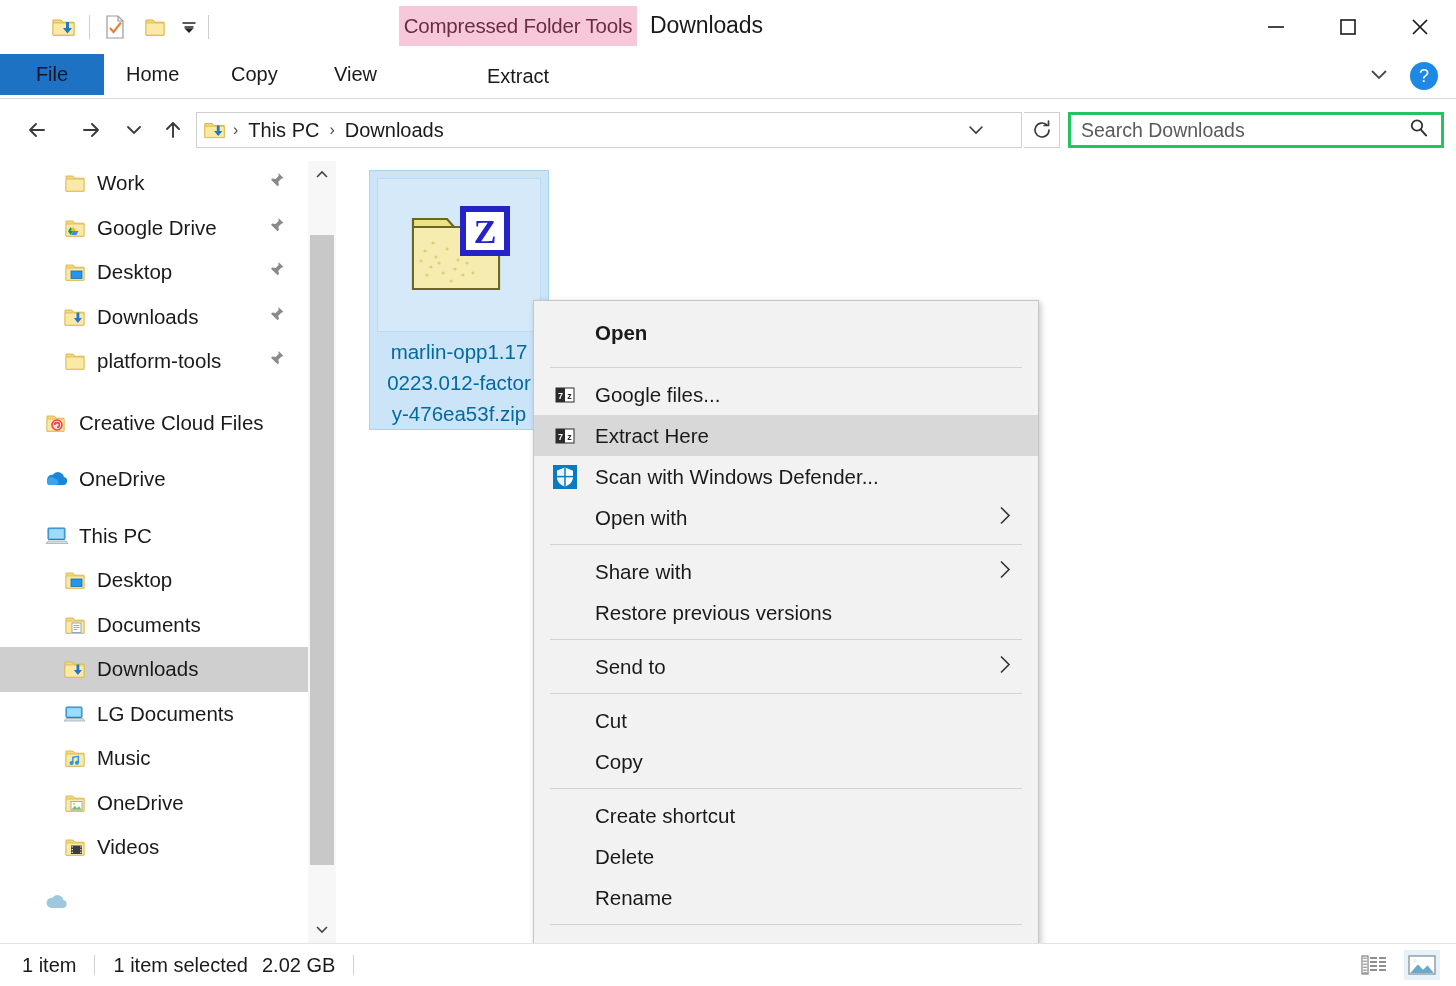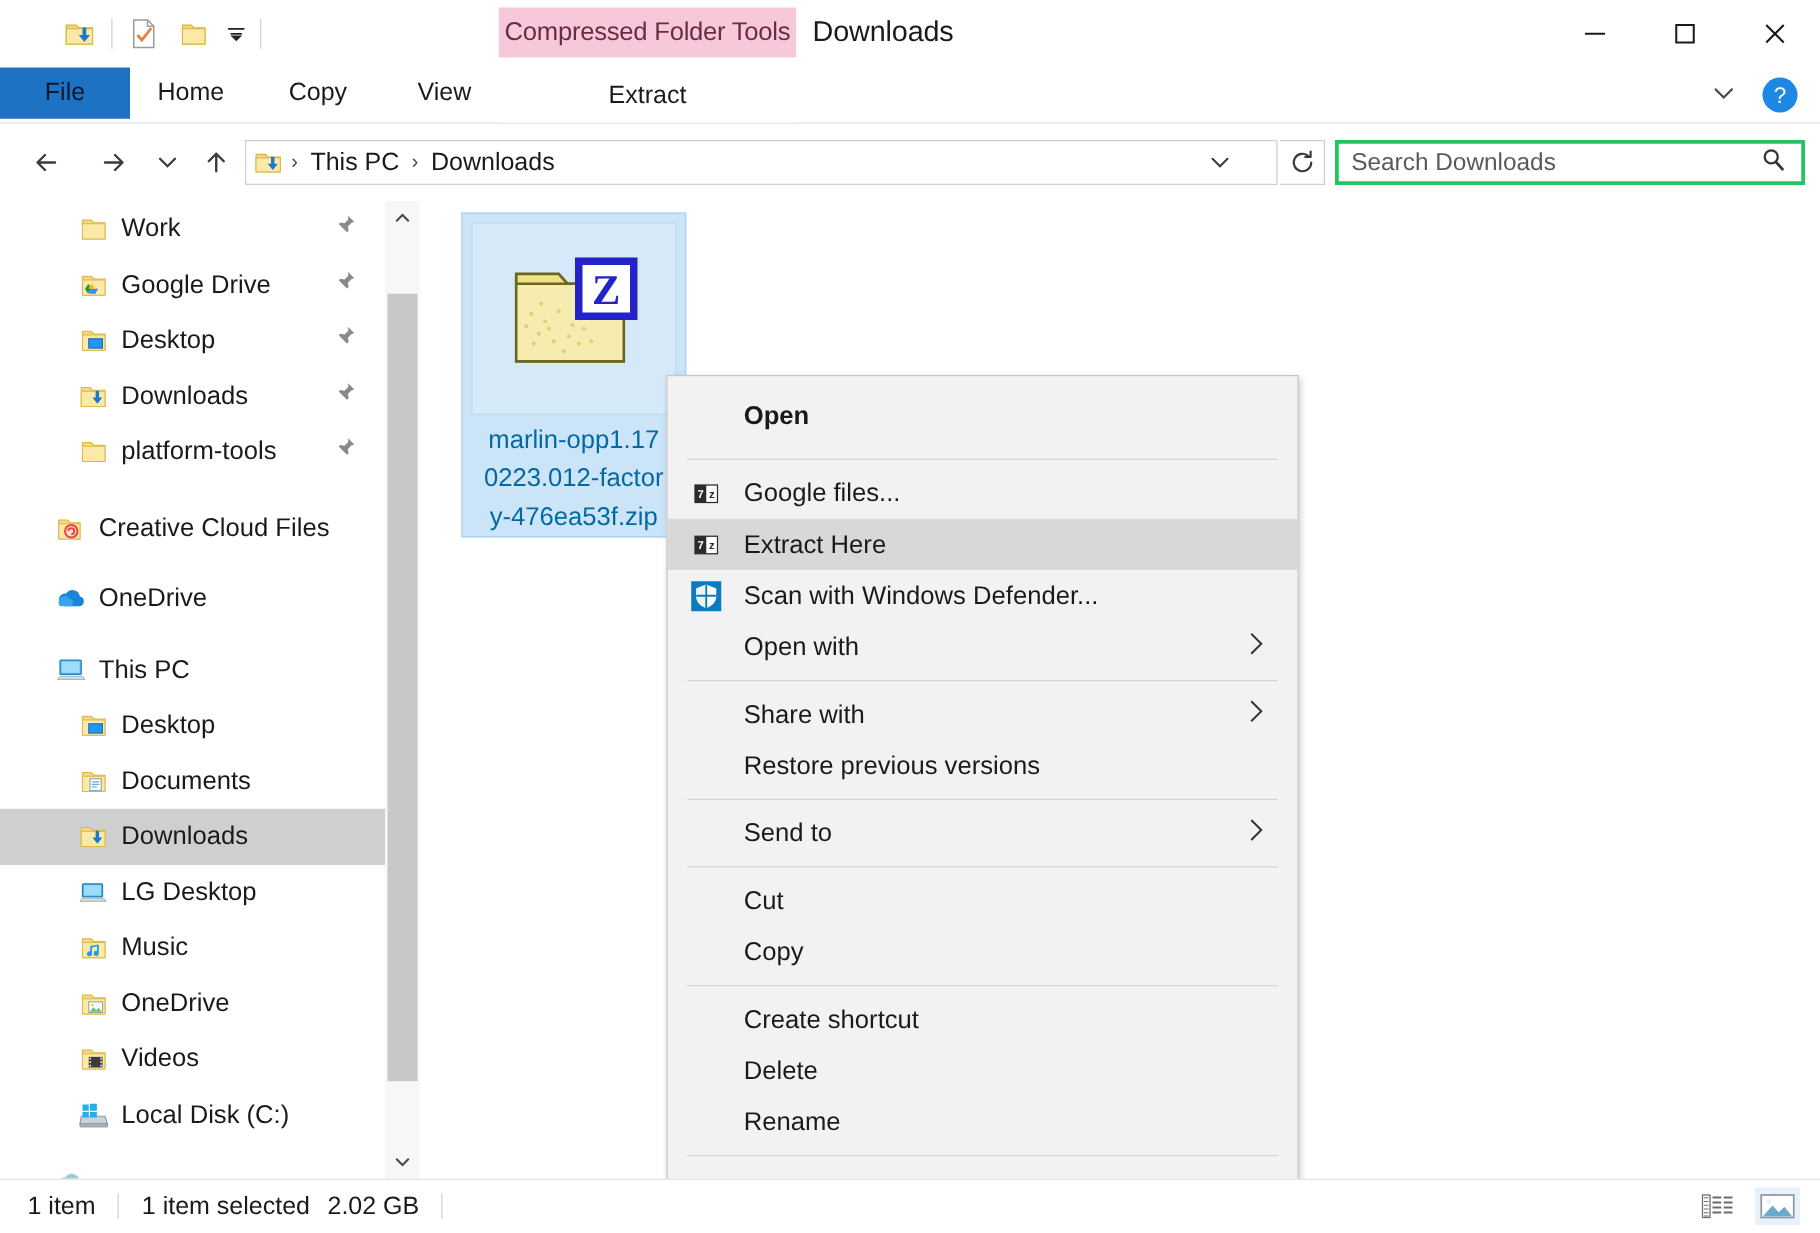--- a/index.html
+++ b/index.html
@@ -484,21 +484,21 @@
     </div>
 
     <div class="nav-item indent-2">
       <span class="nav-ico">
         <svg width="26" height="24" viewBox="0 0 26 24">
           <rect x="4" y="5" width="16" height="10.5" rx="0.8" fill="#55b9f3" stroke="#2a7fb8" stroke-width="1"></rect>
           <rect x="5.2" y="6.2" width="13.6" height="8.2" fill="#9ddcfb"></rect>
           <path d="M2 19h21l-2-2.5H4z" fill="#d5dde2" stroke="#9fb0ba" stroke-width="0.8"></path>
         </svg>
       </span>
-      <span class="nav-label">LG Desktop</span>
+      <span class="nav-label">LG Documents</span>
     </div>
 
     <div class="nav-item indent-2">
       <span class="nav-ico">
         <svg width="24" height="24" viewBox="0 0 24 24">
           <path d="M3 5h7l2 2.2h9v13H3z" fill="#f5d77e" stroke="#dcb84a" stroke-width="0.9"></path>
           <path d="M3 8h18v12.2H3z" fill="#fbe9a8" stroke="#dcb84a" stroke-width="0.8"></path>
           <path d="M16 9.5v7.2a2 2 0 1 1-1.4-1.9V11l-4 1v5a2 2 0 1 1-1.4-1.9v-4.3z" fill="#2196f3"></path>
         </svg>
       </span>
@@ -523,30 +523,20 @@
         <svg width="24" height="24" viewBox="0 0 24 24">
           <path d="M3 5h7l2 2.2h9v13H3z" fill="#f5d77e" stroke="#dcb84a" stroke-width="0.9"></path>
           <path d="M3 8h18v12.2H3z" fill="#fbe9a8" stroke="#dcb84a" stroke-width="0.8"></path>
           <rect x="8" y="10.5" width="11" height="8.5" fill="#3b3b3b"></rect>
           <path d="M8.6 11.2h1.3v1.3H8.6zM8.6 14h1.3v1.3H8.6zM8.6 16.8h1.3v1.3H8.6zM17.2 11.2h1.3v1.3h-1.3zM17.2 14h1.3v1.3h-1.3zM17.2 16.8h1.3v1.3h-1.3z" fill="#e8e8e8"></path>
         </svg>
       </span>
       <span class="nav-label">Videos</span>
     </div>
 
-    <div class="nav-item indent-2">
-      <span class="nav-ico">
-        <svg width="26" height="24" viewBox="0 0 26 24">
-          <path d="M3 13h19l2 6H2z" fill="#c9d2d8" stroke="#8c9aa3" stroke-width="0.9"></path>
-          <path d="M2 19h22v2.5H2z" fill="#aab6bd" stroke="#8c9aa3" stroke-width="0.8"></path>
-          <path d="M4 3.5h5v5H4zM10 3h5.5v5.5H10zM4 9.5h5v4.5H4zM10 9.5h5.5v4.5H10z" fill="#21b0e8"></path>
-        </svg>
-      </span>
-      <span class="nav-label">Local Disk (C:)</span>
-    </div>
 
     <div style="height:12px;"></div>
     <div class="nav-item indent-0">
       <span class="nav-ico">
         <svg width="26" height="20" viewBox="0 0 26 20">
           <path d="M7 14h12a4 4 0 0 0 .4-7.9 6 6 0 0 0-11-2.3A4.4 4.4 0 0 0 7 14z" fill="#9fc8dd"></path>
         </svg>
       </span>
     </div>
   </div>

